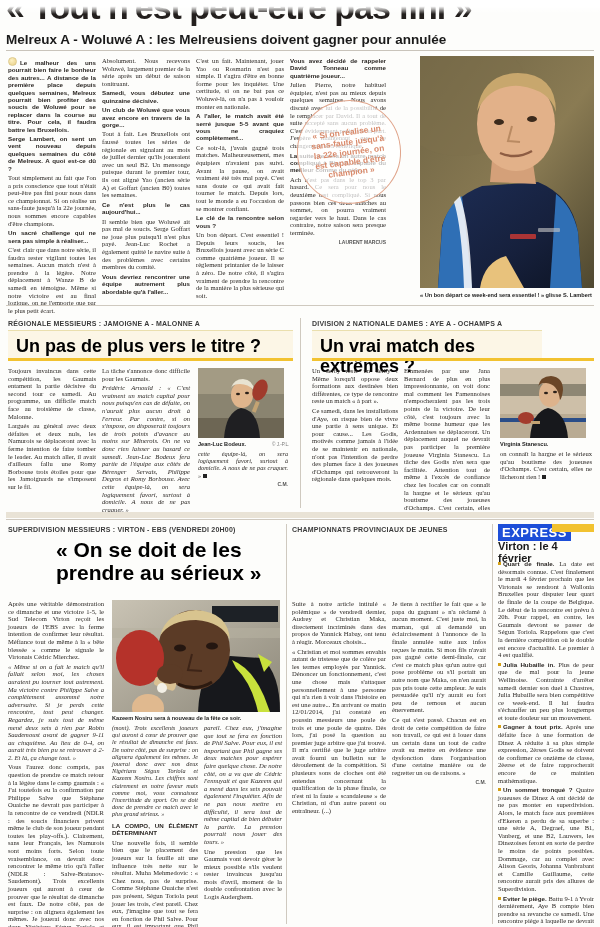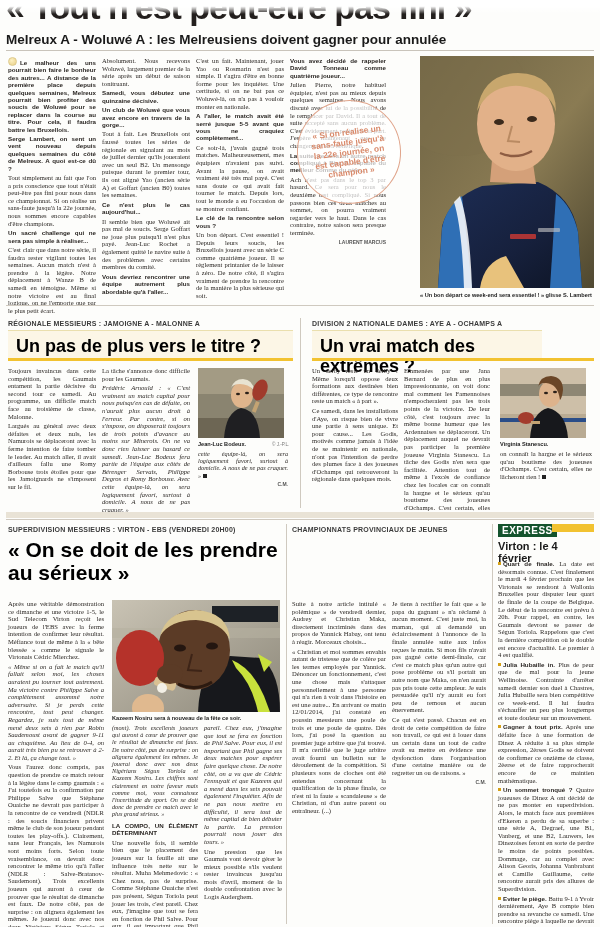--- a/index.html
+++ b/index.html
@@ -62,21 +62,21 @@
   .vrule{position:absolute;width:1px;background:#cfc9bf;}
   .hrule{position:absolute;height:1px;background:#cfc9bf;}
   .thickrule{position:absolute;height:2px;background:#b9b2a6;}
 
   .bigh1{font-size:18px;line-height:20px;}
   .bigh2{font-size:21px;line-height:23px;}
   .bigh3{font-size:19px;line-height:21px;}
 
   
   .expbadge{position:absolute;font-family:"Liberation Sans",sans-serif;font-weight:bold;
-            font-size:10px;color:#fff;background:#14532d;padding:1px 4px;letter-spacing:.5px;}
+            font-size:13px;color:#fff;background:#1d4ed8;padding:1px 4px;letter-spacing:.5px;}
   .expswatch{position:absolute;height:8px;background:#f2c230;}
 
   .tinyhead{font-family:"Liberation Sans",sans-serif;font-weight:bold;font-size:6.2px;}
   .sqbullet{display:inline-block;width:3px;height:3px;background:#d4a017;margin-right:2px;vertical-align:1px;}
   .endmark{display:inline-block;width:4px;height:4px;background:#222;vertical-align:0px;margin-left:2px;}
 </style>
 </head>
 <body>
 
 <div class="page">
@@ -236,21 +236,21 @@
   <div class="cap" style="left:500px;top:441px;">Virginia Stanescu.</div>
   <div class="col" style="left:500px;top:450px;width:92px;">
     <p class="blurtext">on connaît la hargne et le sérieux qu'au boutisme des joueuses d'Ochamps. C'est certain, elles ne lâcheront rien !<span class="endmark"></span></p>
   </div>
 
   <div class="thickrule" style="left:6px;top:512px;width:588px;background:#e9e3d6;height:6px;"></div>
   <div class="hrule" style="left:6px;top:519px;width:588px;"></div>
 
   <div class="kicker" style="left:8px;top:526px;">SUPERDIVISION MESSIEURS : VIRTON - EBS (VENDREDI 20H00)</div>
   <div class="headbar" style="left:8px;top:536px;width:275px;height:52px;background:transparent;border:none;">
-    <div class="htxt bigh2" style="padding:2px 0;">« On se doit de les prendre au sérieux »</div>
+    <div class="htxt bigh2" style="padding:2px 0;margin-left:48px;">« On se doit de les prendre au sérieux »</div>
   </div>
 
   <div class="kicker" style="left:292px;top:526px;">CHAMPIONNATS PROVINCIAUX DE JEUNES</div>
   <div class="vrule" style="left:286px;top:524px;height:400px;"></div>
   <div class="vrule" style="left:492px;top:524px;height:400px;"></div>
 
   <div class="photo" style="left:112px;top:600px;width:168px;height:112px;">
     <svg width="168" height="112" viewBox="0 0 168 112">
       <defs>
         <linearGradient id="bg2" x1="0" y1="0" x2="1" y2="1">

